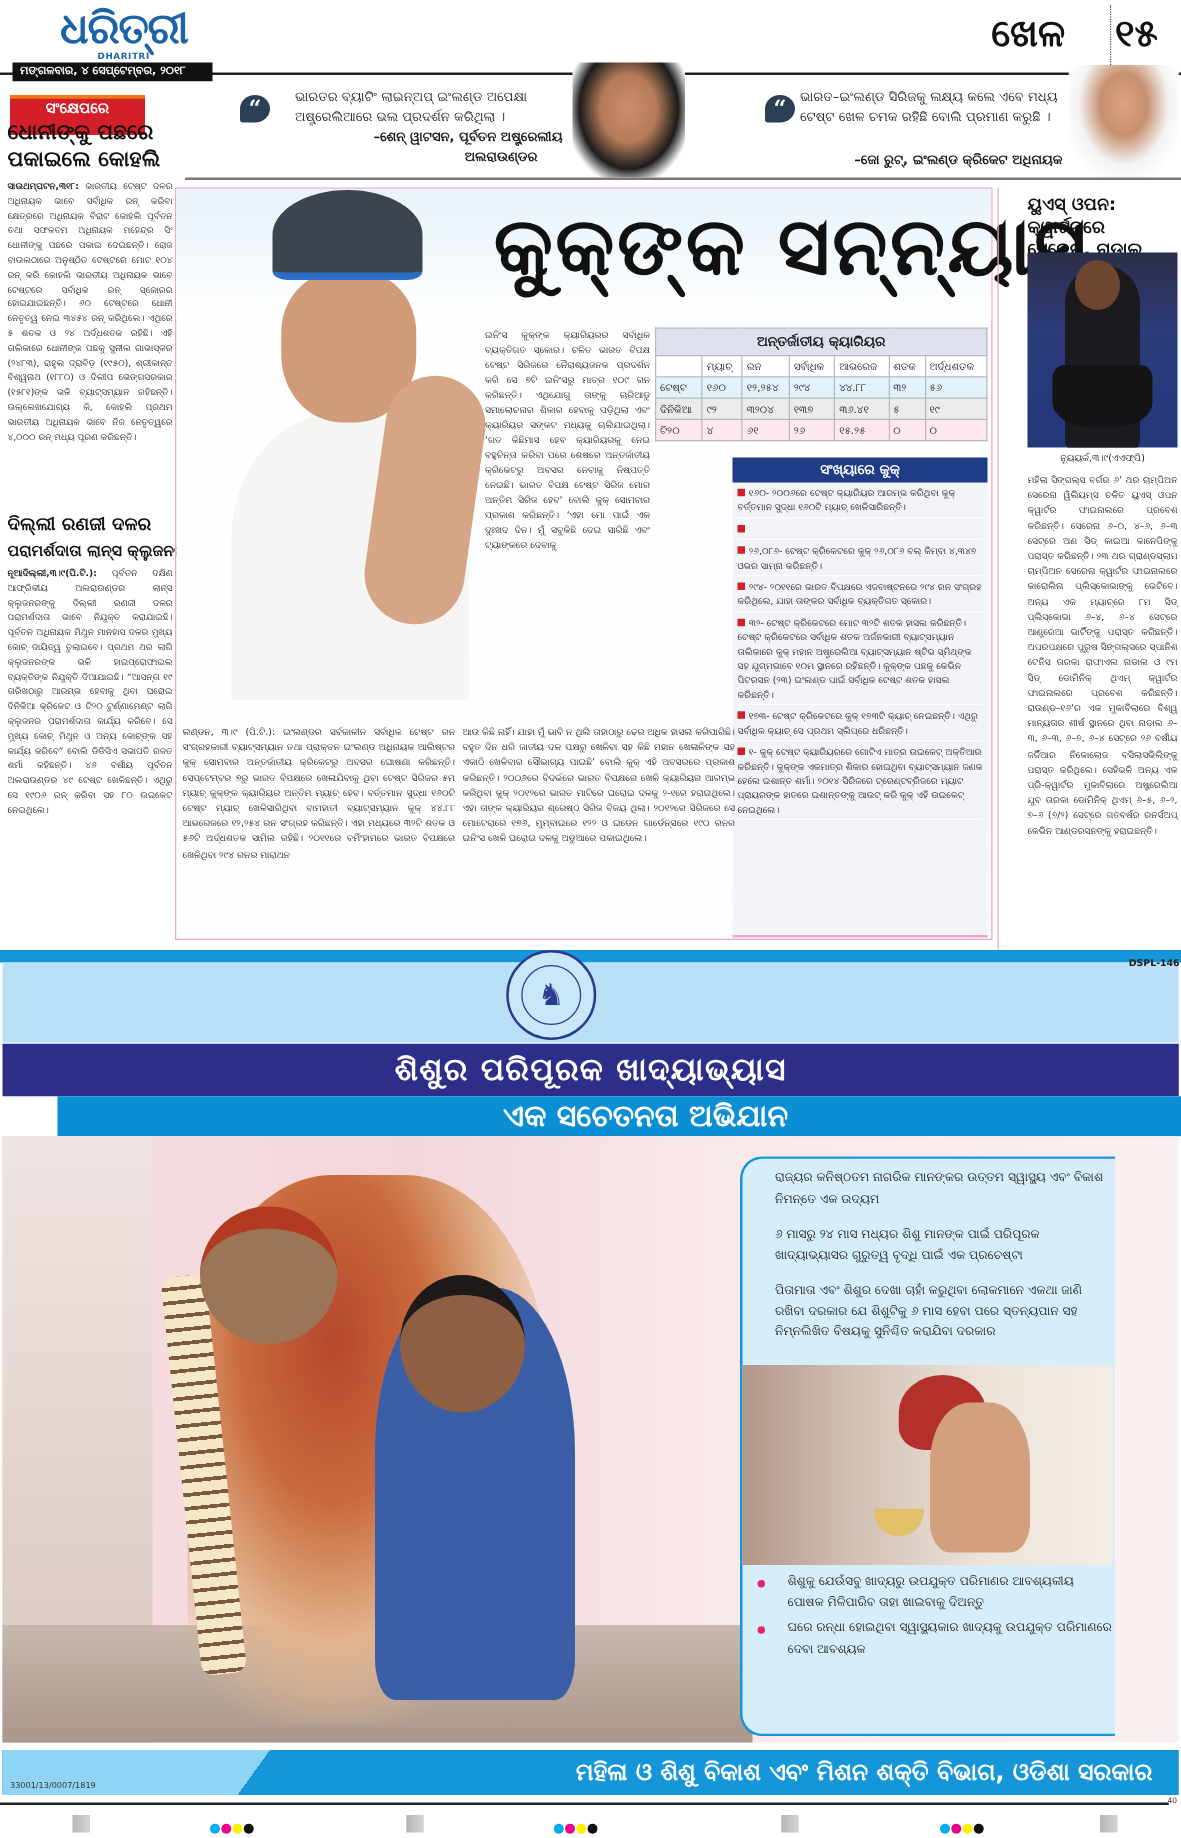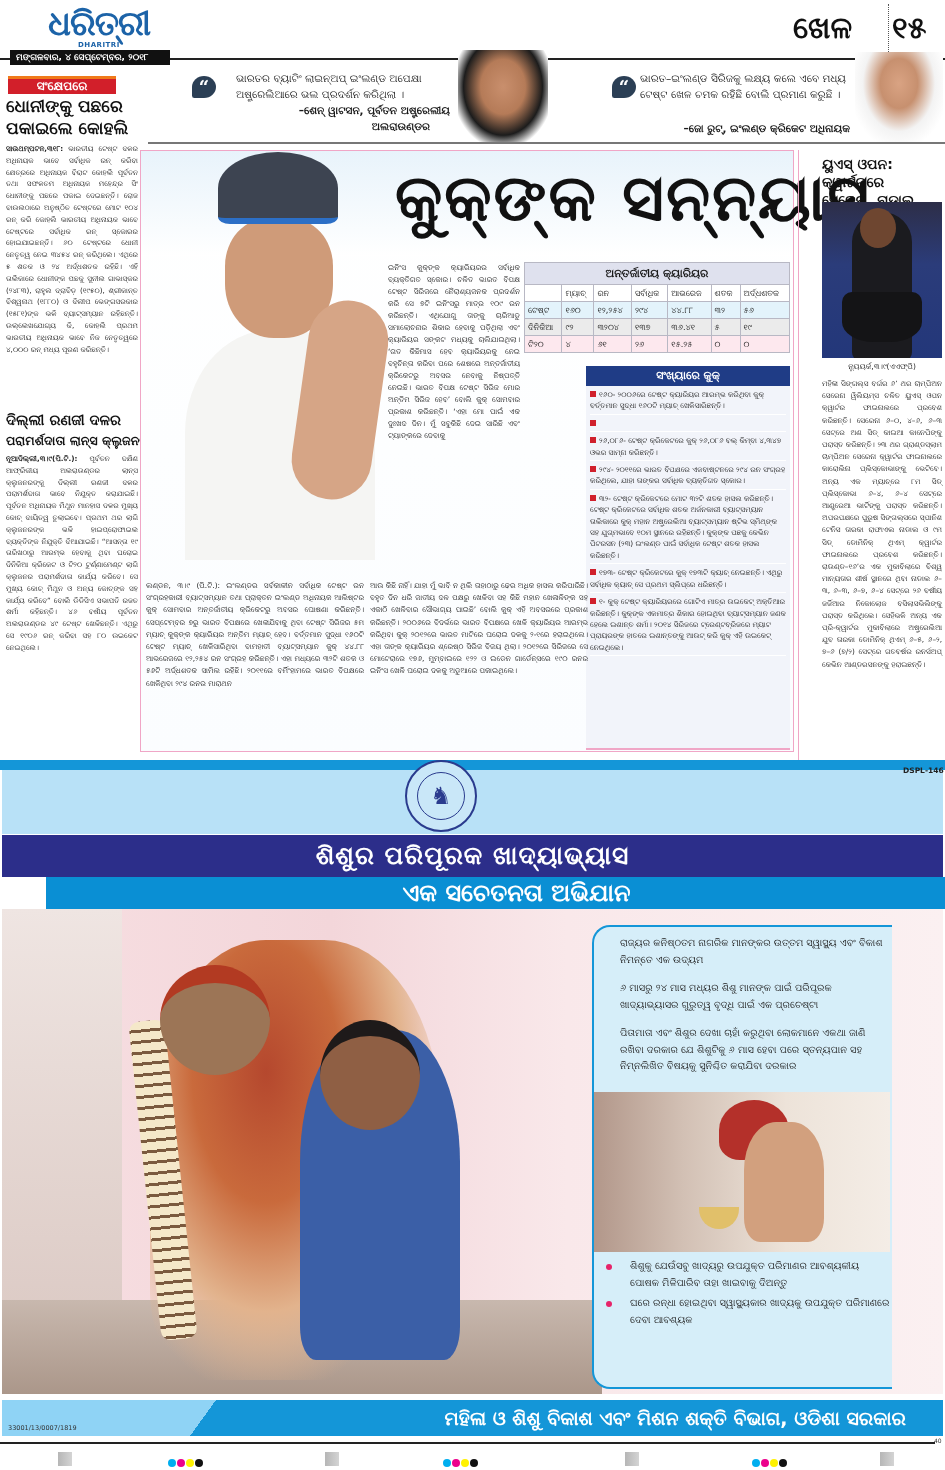--- a/index.html
+++ b/index.html
@@ -17,21 +17,21 @@
   .vdots { left: 888px; top: 4px; height: 48px; border-left: 1px dotted #555; }
 
   
   .quote { font-size: 10.5px; line-height: 16px; color: #222; }
   .quote-icon { width: 24px; height: 22px; background: #2b3f55; border-radius: 50% 50% 50% 10%; color: #fff; font-size: 18px; font-weight: bold; text-align: center; line-height: 24px; font-family: "DejaVu Serif", serif; }
   .quote-attr { font-size: 10.5px; font-weight: bold; text-align: right; }
   .player-photo { border-radius: 0; overflow: hidden; }
   .rule-quote { left: 148px; top: 142px; width: 797px; height: 2px; background: #777; }
 
   
-  .brief-tag { left: 8px; top: 76px; width: 108px; height: 18px; background: #d21f2a; border-top: 3px solid #f07a1a; color: #fff; font-size: 12px; font-weight: bold; text-align: center; line-height: 15px; }
+  .brief-tag { left: 8px; top: 76px; width: 108px; height: 32px; background: #d21f2a; border-top: 3px solid #f07a1a; color: #fff; font-size: 12px; font-weight: bold; text-align: center; line-height: 15px; }
   .left-head { left: 6px; font-size: 17px; font-weight: bold; line-height: 21px; color: #111; }
   .left-body { left: 6px; width: 132px; font-size: 7.2px; line-height: 11.8px; color: #222; text-align: justify; }
 
   
   .main-box { left: 140px; top: 150px; width: 654px; height: 602px; border: 1px solid #f0a6c6; background: linear-gradient(to bottom, #ffffff 0%, #fbfdff 100%); }
   .main-sky { left: 141px; top: 151px; width: 652px; height: 105px; background: linear-gradient(to bottom, #e8f3fb 0%, #ffffff 100%); }
   .cook-cap { left: 218px; top: 152px; width: 120px; height: 72px; background: #3d4451; border-radius: 50% 50% 10% 10%; border-bottom: 6px solid #2c6fc6; }
   .cook-face { left: 225px; top: 218px; width: 108px; height: 120px; background: #cf9b79; border-radius: 40% 40% 45% 45%; }
   .cook-shirt { left: 185px; top: 330px; width: 190px; height: 230px; background: #f5f5f3; border-radius: 45% 45% 0 0; }
   .cook-hands { left: 300px; top: 300px; width: 80px; height: 200px; background: #d6a586; border-radius: 40px; transform: rotate(8deg); }
@@ -87,21 +87,21 @@
   .baby { left: 150px; top: 30px; width: 80px; height: 120px; background: #d2a07e; border-radius: 40% 40% 20% 20%; }
   .mom2 { left: 125px; top: 8px; width: 70px; height: 60px; background: #b4302a; border-radius: 50% 50% 30% 30%; }
   .bowl { left: 105px; top: 115px; width: 40px; height: 22px; background: #e1c06a; border-radius: 0 0 20px 20px; }
   .info-bullets { left: 600px; top: 1258px; width: 290px; list-style: none; }
   .info-bullets li { position: relative; padding-left: 30px; font-size: 9.8px; line-height: 16.5px; margin-bottom: 4px; color: #222; }
   .dot { position: absolute; left: 6px; top: 6px; width: 6px; height: 6px; background: #e6246a; border-radius: 50%; }
 
   .footer-band { left: 2px; top: 1400px; width: 941px; height: 36px; background: #1496d8; }
   .footer-light { left: 2px; top: 1400px; width: 190px; height: 36px; background: #8fd3f5; clip-path: polygon(0 0, 100% 0, 100% 100%, 0 100%); }
   .footer-slant { left: 190px; top: 1400px; width: 26px; height: 36px; background: linear-gradient(to right bottom, #8fd3f5 50%, #1496d8 50%); }
-  .footer-text { left: 214px; top: 1400px; width: 710px; height: 36px; color: #fff; font-size: 19px; font-weight: bold; text-align: right; line-height: 36px; padding-right: 18px; }
+  .footer-text { left: 230px; top: 1400px; width: 710px; height: 36px; color: #fff; font-size: 19px; font-weight: bold; text-align: right; line-height: 36px; padding-right: 18px; }
   .code { left: 8px; top: 1424px; font-size: 6.5px; color: #333; }
   .rule-bottom { left: 0; top: 1442px; width: 935px; height: 2px; background: #222; }
   .pg40 { left: 934px; top: 1437px; font-size: 6px; color: #333; }
 
   .regbar { top: 1452px; height: 14px; }
   .greysq { width: 14px; height: 14px; background: linear-gradient(to right, #b6b6b6, #d4d4d4); }
   .cmyk span { display: inline-block; width: 8px; height: 8px; border-radius: 50%; margin-right: 1px; }
 </style>
 </head>
 <body>

